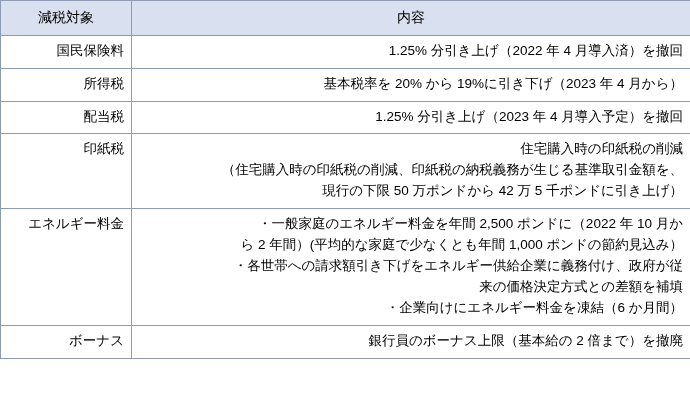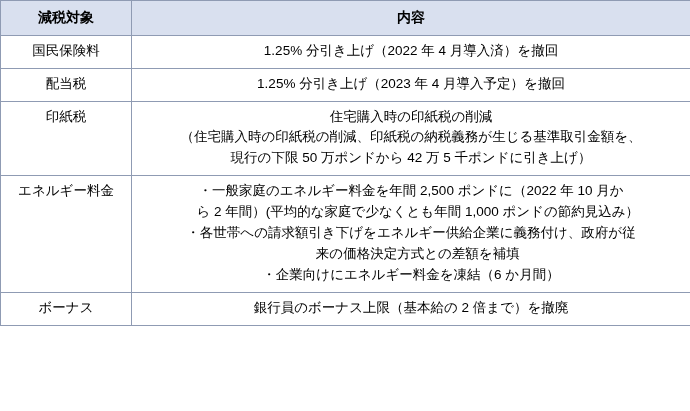--- a/index.html
+++ b/index.html
@@ -27,34 +27,34 @@
   table.tax-table td {
     border: 1px solid #8f9bb3;
     vertical-align: top;
     padding: 5px 7px 6px 7px;
     font-size: 13.5px;
     line-height: 1.55;
   }
   table.tax-table thead th {
     background: #d9e0ef;
     text-align: center;
-    font-weight: bold;
+    font-weight: normal;
     padding-top: 6px;
     padding-bottom: 6px;
     font-size: 14px;
   }
   col.col-label { width: 131px; }
   col.col-content { width: 559px; }
 
   td.label-cell {
-    text-align: center;
+    text-align: right;
     white-space: nowrap;
   }
   td.content-cell {
-    text-align: center;
+    text-align: right;
   }
   .line {
     display: block;
   }
   .bullet-line {
     display: block;
     padding-left: 0;
     text-indent: 0;
   }
 </style>
@@ -71,20 +71,26 @@
       <tr>
         <th>減税対象</th>
         <th>内容</th>
       </tr>
     </thead>
     <tbody>
       <tr>
         <td class="label-cell">国民保険料</td>
         <td class="content-cell">
           <span class="line">1.25% 分引き上げ（2022 年 4 月導入済）を撤回</span>
+        </td>
+      </tr>
+      <tr>
+        <td class="label-cell">所得税</td>
+        <td class="content-cell">
+          <span class="line">基本税率を 20% から 19%に引き下げ（2023 年 4 月から）</span>
         </td>
       </tr>
       <tr>
         <td class="label-cell">配当税</td>
         <td class="content-cell">
           <span class="line">1.25% 分引き上げ（2023 年 4 月導入予定）を撤回</span>
         </td>
       </tr>
       <tr>
         <td class="label-cell">印紙税</td>

